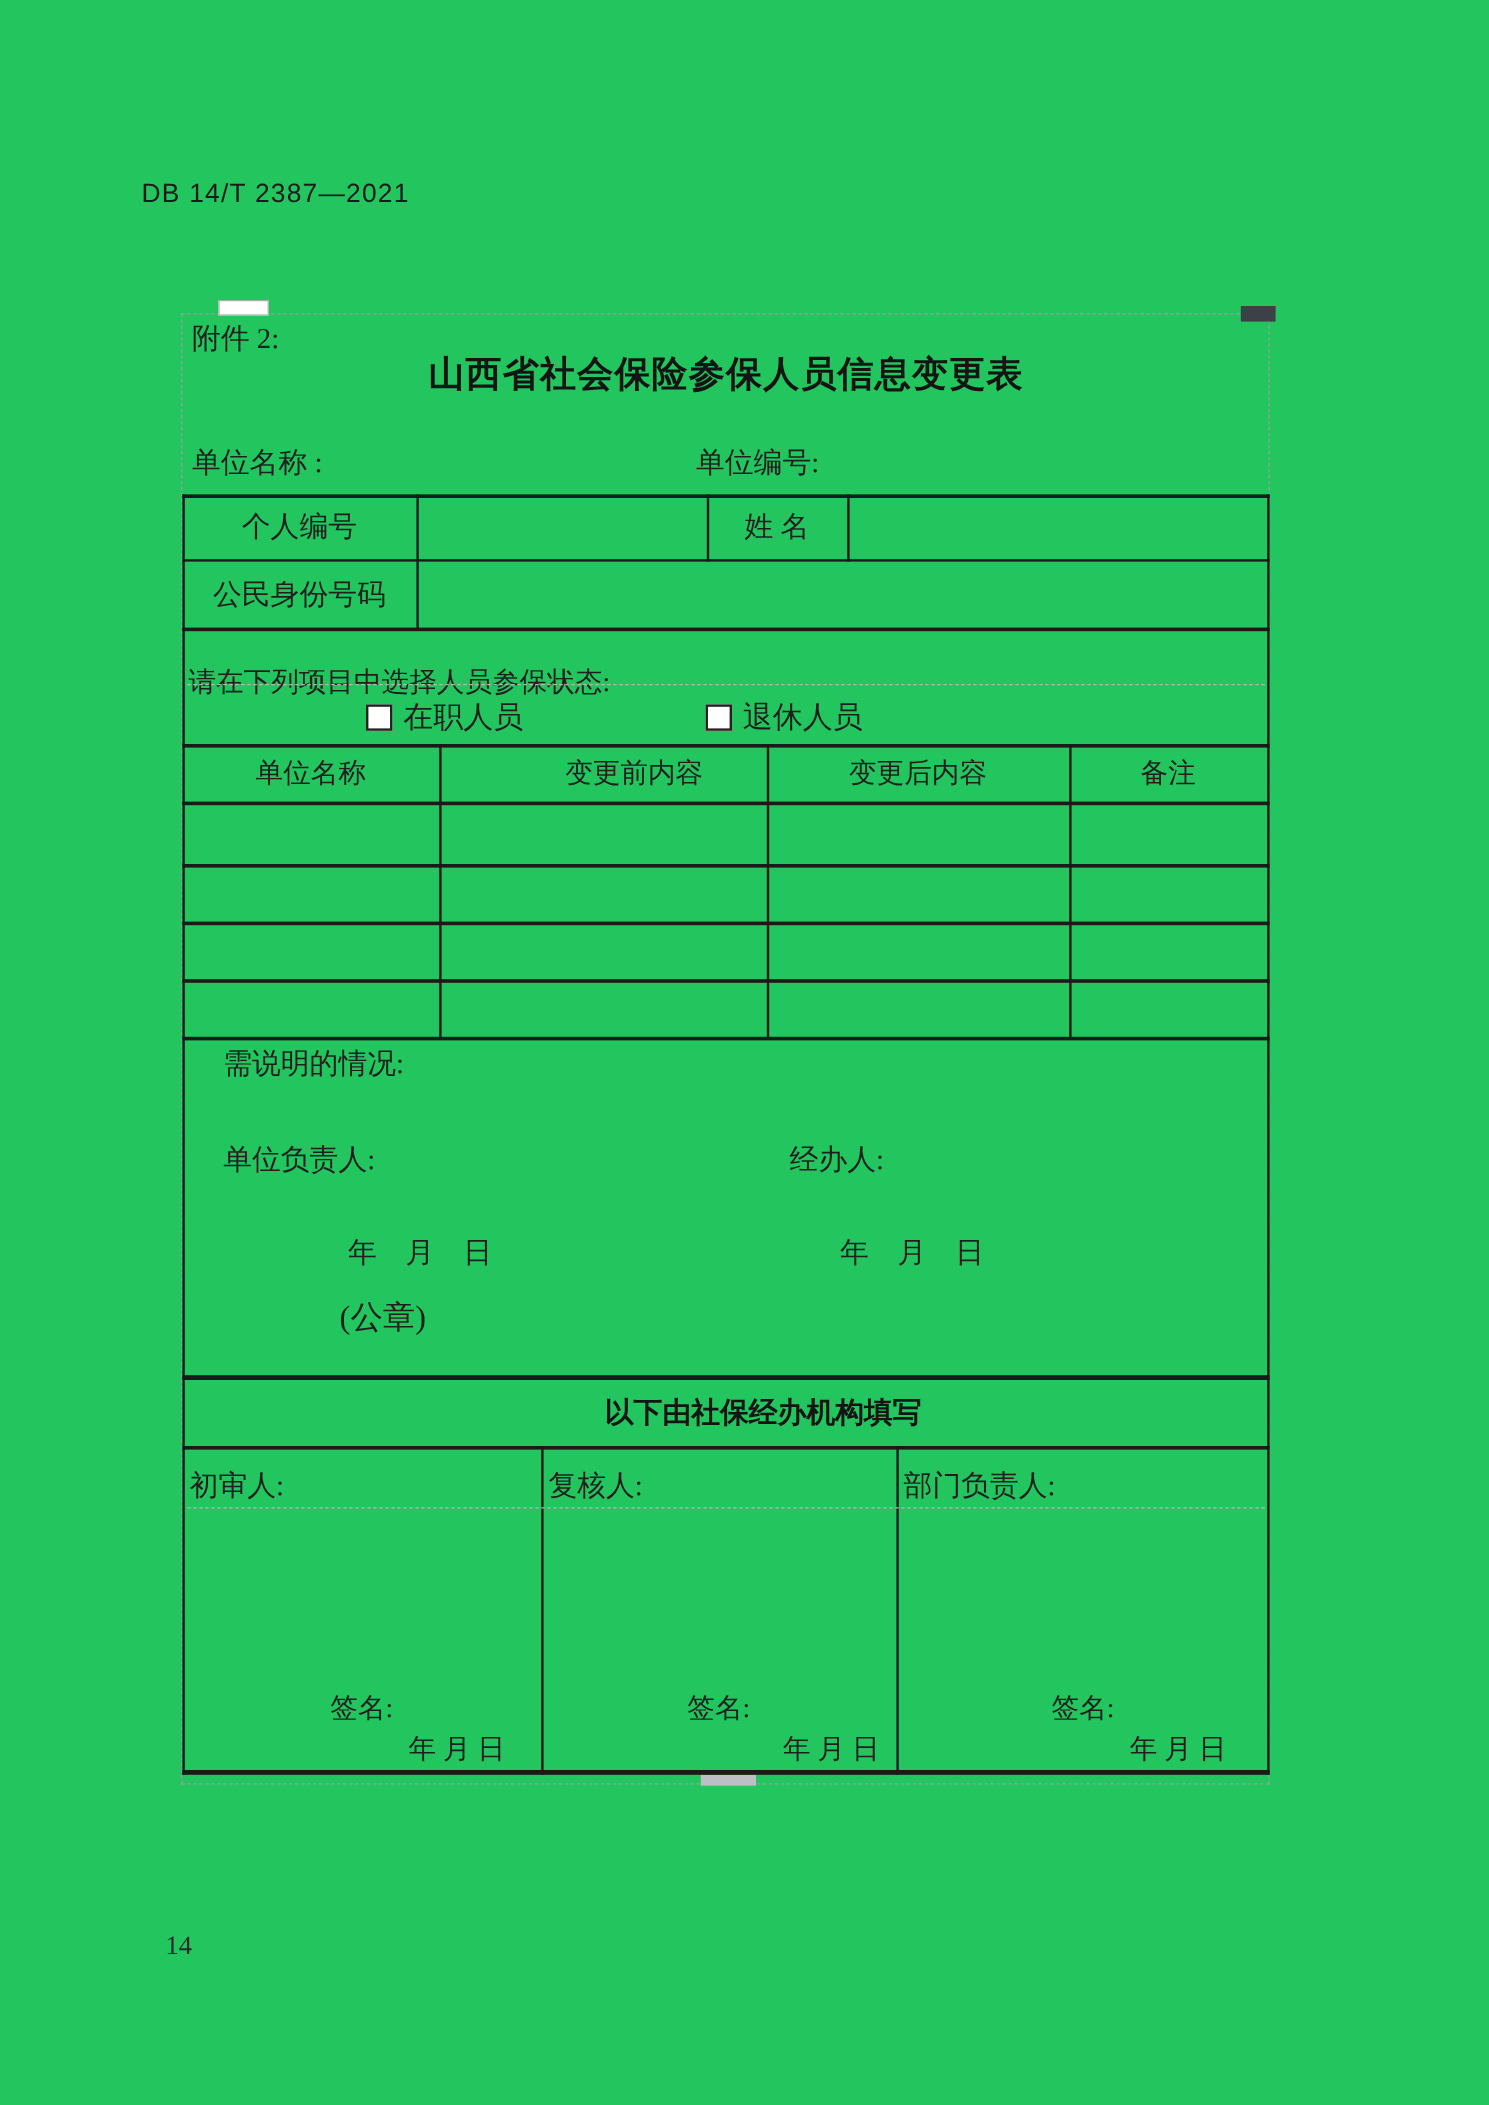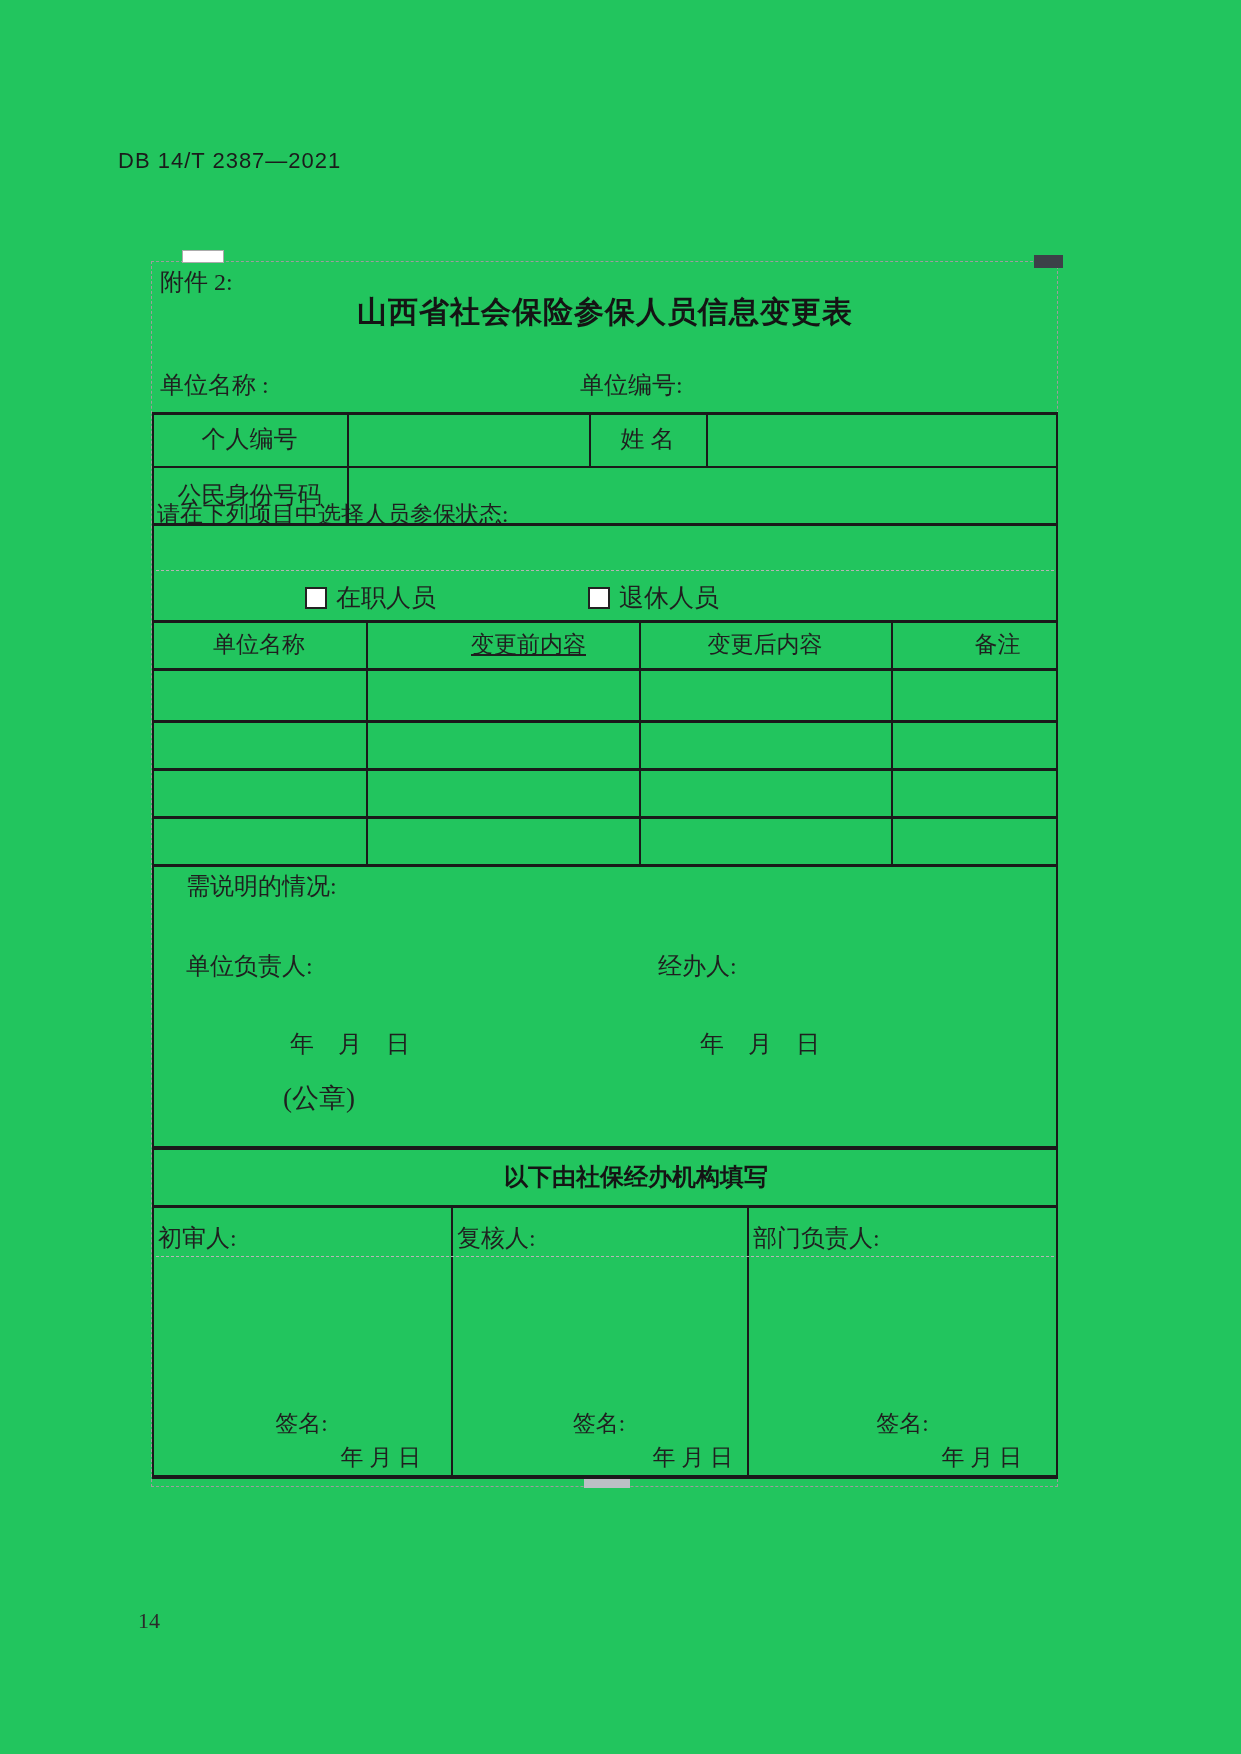--- a/index.html
+++ b/index.html
@@ -30,31 +30,31 @@
   
   .cellbox{display:flex;align-items:center;justify-content:center;font-size:24px;}
   #cell-personal-no{left:152px;top:412px;width:195px;height:54px;}
   #cell-name{left:589px;top:412px;width:117px;height:54px;}
   #cell-citizen-id{left:152px;top:466px;width:195px;height:57px;}
   .fillcell{background:transparent;}
   #val-personal-no{left:351px;top:414px;width:236px;height:50px;}
   #val-name{left:710px;top:414px;width:344px;height:50px;}
   #val-citizen-id{left:351px;top:468px;width:703px;height:53px;}
   
-  #status-prompt{left:157px;top:499px;font-size:23px;}
+  #status-prompt{left:157px;top:553px;font-size:23px;}
   .chk-item{display:flex;align-items:center;font-size:25px;}
   #chk-active{left:305px;top:581px;}
   #chk-retired{left:588px;top:581px;}
   .chk-box{width:18px;height:18px;border:2px solid #222;margin-right:9px;background:#fff;}
   
   .hdrbox{display:flex;align-items:center;justify-content:center;font-size:23px;}
   #hdr-0{left:152px;top:620px;width:214px;height:48px;}
-  #hdr-1{left:366px;top:620px;width:325px;height:48px;text-decoration:underline;}
+  #hdr-1{left:366px;top:620px;width:325px;height:48px;}
   #hdr-2{left:639px;top:620px;width:252px;height:48px;}
-  #hdr-3{left:891px;top:620px;width:165px;height:48px;padding-left:24px;}
+  #hdr-3{left:891px;top:620px;width:165px;height:48px;}
   
   #remarks-label{left:186px;top:870px;font-size:24px;}
   #unit-head-label{left:186px;top:950px;font-size:24px;}
   #handler-label{left:658px;top:950px;font-size:24px;}
   .date-line{font-size:24px;white-space:pre;}
   #date-left{left:290px;top:1028px;}
   #date-right{left:700px;top:1028px;}
   #seal-label{left:283px;top:1080px;font-size:27px;}
   
   #agency-title{left:152px;top:1161px;width:968px;text-align:center;

